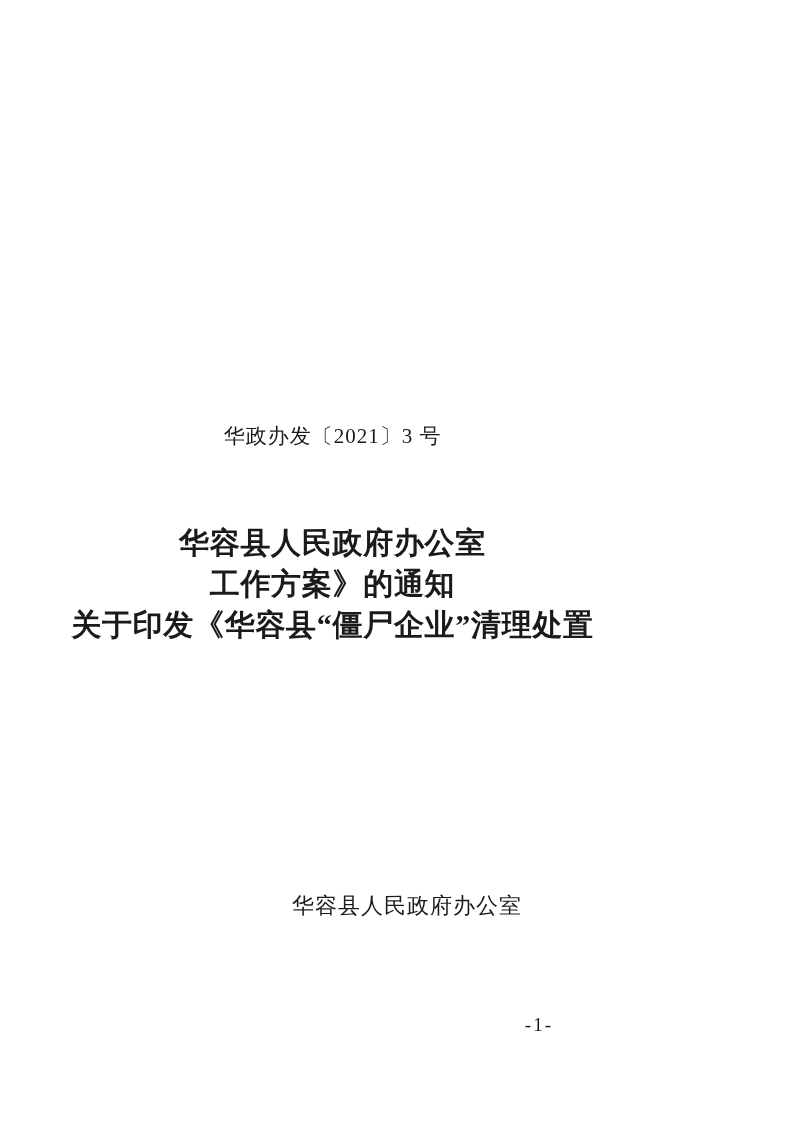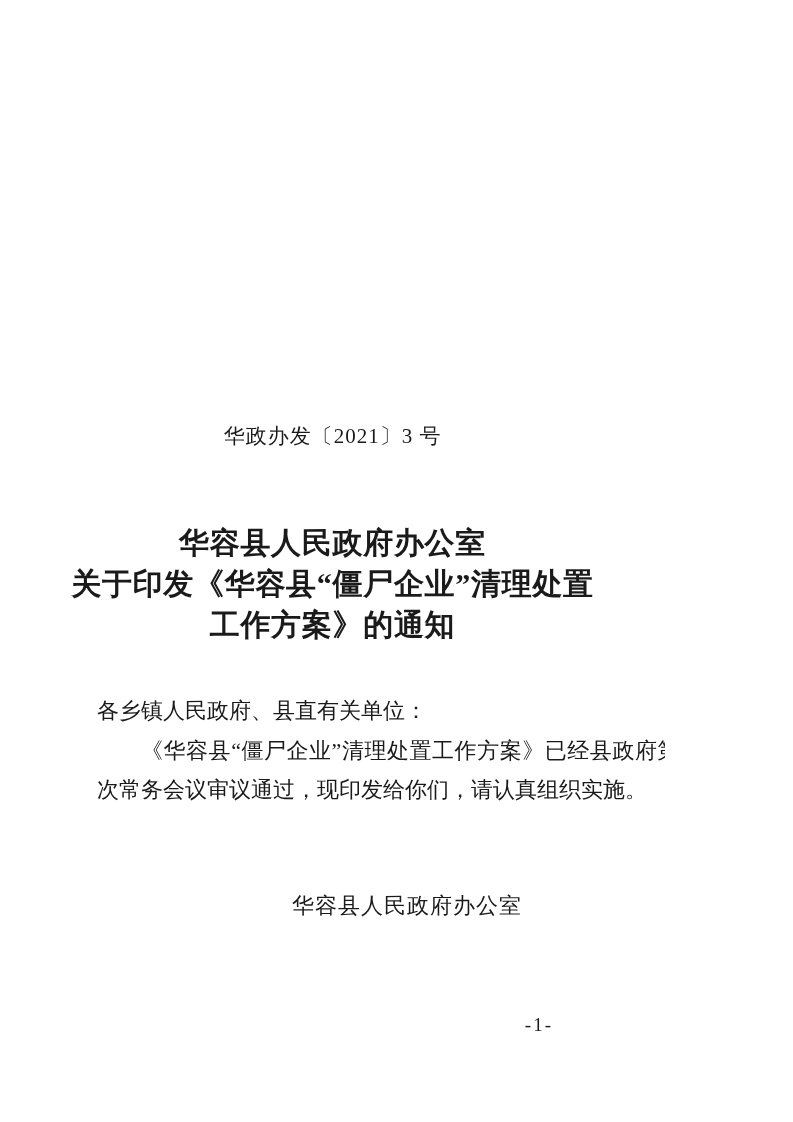--- a/index.html
+++ b/index.html
@@ -82,28 +82,24 @@
 </style>
 </head>
 <body>
 
 <div class="page">
 
   <div class="doc-number">华政办发〔2021〕3 号</div>
 
   <h1 class="title">
     <span class="title-line">华容县人民政府办公室</span>
+    <span class="title-line">工作方案》的通知</span>
     <span class="title-line">关于印发《华容县“僵尸企业”清理处置</span>
-    <span class="title-line">工作方案》的通知</span>
   </h1>
 
-  <div class="body-block">
-    <p class="salutation">各乡镇人民政府、县直有关单位：</p>
-    <p class="para-indent">《华容县“僵尸企业”清理处置工作方案》已经县政府第45 次常务会议审议通过，现印发给你们，请认真组织实施。</p>
-  </div>
 
   <div class="signoff">
     <div>华容县人民政府办公室</div>
   </div>
 
   <div class="page-number">-1-</div>
 
 </div>
 
 </body></html>

